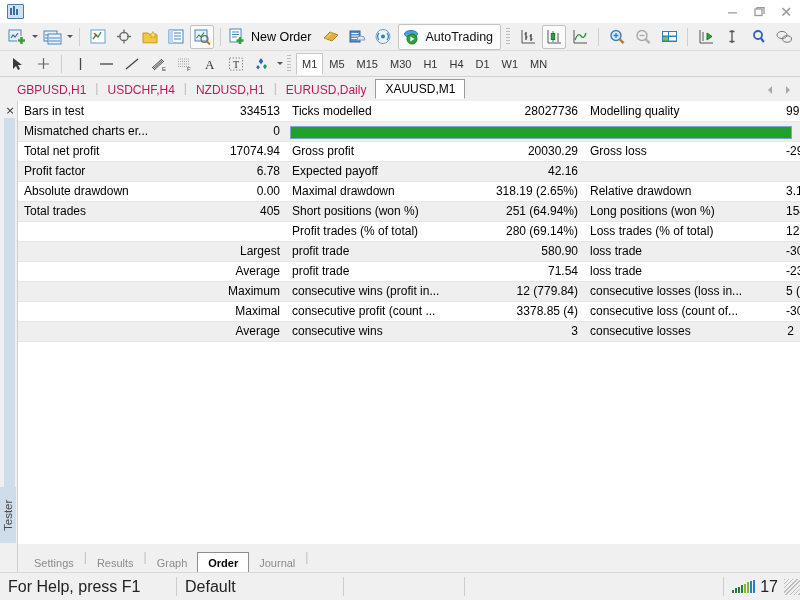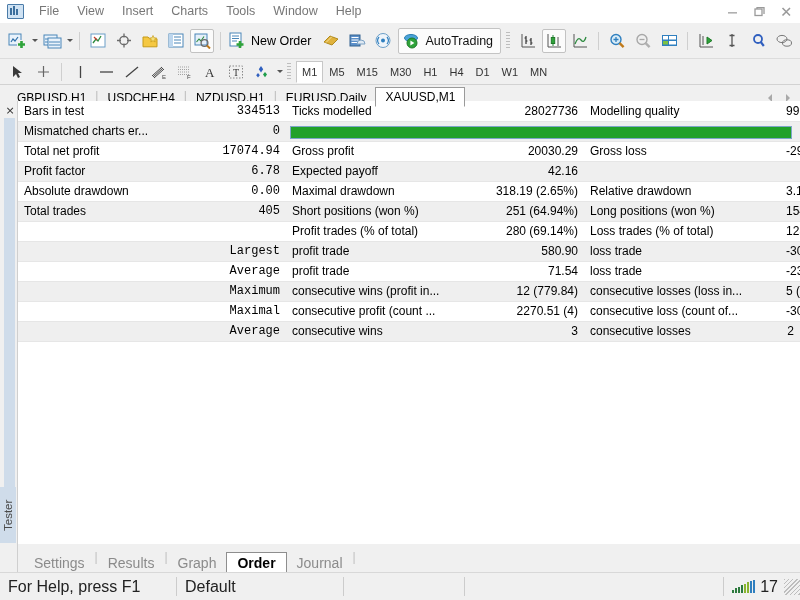--- a/index.html
+++ b/index.html
@@ -23,21 +23,21 @@
   .app-icon .bar2{position:absolute;left:7px;top:3px;width:2px;height:9px;background:#3b6e9c;}
   .app-icon .bar3{position:absolute;left:10px;top:6px;width:2px;height:6px;background:#3b6e9c;}
   .menubar{display:flex;align-items:center;height:22px;}
   .menu-item{padding:2px 9px;color:#777;font-size:12.5px;line-height:16px;cursor:default;}
   .winbtns{position:absolute;right:0;top:0;height:22px;display:flex;align-items:center;}
   .winbtn{width:27px;height:20px;display:flex;align-items:center;justify-content:center;
           color:#b8b8b8;font-size:11px;}
   .winbtn svg{display:block;}
 
   
-  .toolbar{height:36px;background:#f0f0f0;display:flex;align-items:center;
+  .toolbar{height:28px;background:#f0f0f0;display:flex;align-items:center;
            border-bottom:1px solid #dcdcdc;padding-left:4px;box-sizing:border-box;}
   .tb-btn{height:24px;min-width:24px;display:flex;align-items:center;justify-content:center;
           margin:0 1px;border:1px solid transparent;border-radius:2px;box-sizing:border-box;}
   .tb-btn.framed{border:1px solid #c2c2c2;background:#fbfbfb;}
   .tb-caret{width:9px;height:24px;display:flex;align-items:center;justify-content:center;}
   .tb-caret::after{content:"";border-left:3px solid transparent;border-right:3px solid transparent;
                    border-top:3.5px solid #555;}
   .tb-sep{width:1px;height:18px;background:#cfcfcf;margin:0 5px;}
   .tb-grip{width:4px;height:18px;margin:0 5px 0 3px;
       background-image:repeating-linear-gradient(to bottom,#bdbdbd 0 1px,transparent 1px 3px);}
@@ -48,21 +48,21 @@
   
   .toolbar2{height:26px;background:#f0f0f0;display:flex;align-items:center;
             border-bottom:1px solid #d2d2d2;padding-left:4px;box-sizing:border-box;}
   .tf{min-width:26px;height:22px;display:flex;align-items:center;justify-content:center;
       font-size:11px;color:#333;padding:0 5px;border:1px solid transparent;box-sizing:border-box;}
   .tf.active{background:#ffffff;border:1px solid #c7c7c7;border-bottom-color:#ffffff;}
 
   
   .charttabs{height:22px;background:#f0f0f0;display:flex;align-items:flex-end;
              position:relative;padding-left:8px;box-sizing:border-box;}
-  .ctab{height:19px;display:flex;align-items:center;padding:0 9px;font-size:12px;color:#000000;}
+  .ctab{height:19px;display:flex;align-items:center;padding:0 9px;font-size:12px;color:#be185d;}
   .ctab.active{background:#ffffff;color:#000;border:1px solid #9a9a9a;border-bottom:1px solid #ffffff;
                height:20px;box-sizing:border-box;position:relative;z-index:3;}
   .ctab-div{color:#bbb;font-size:12px;align-self:center;}
   .ctabs-nav{position:absolute;right:4px;bottom:1px;display:flex;gap:2px;}
   .navbtn{width:16px;height:17px;display:flex;align-items:center;justify-content:center;}
   .navbtn .arr{width:0;height:0;border-top:4px solid transparent;border-bottom:4px solid transparent;}
   .navbtn.left .arr{border-right:4px solid #a9a9a9;}
   .navbtn.right .arr{border-left:4px solid #a9a9a9;}
 
   
@@ -78,35 +78,35 @@
   .tester-body{position:absolute;left:17px;right:0;top:0;bottom:29px;background:#ffffff;
                border-left:1px solid #cfcfcf;overflow:hidden;}
 
   
   table.report{width:100%;border-collapse:collapse;table-layout:fixed;}
   table.report td{height:20px;font-size:12px;padding:0 6px;white-space:nowrap;overflow:hidden;
                   border-bottom:1px solid #e6e6e6;box-sizing:border-box;}
   tr.alt td{background:#efefef;}
   tr.norm td{background:#ffffff;}
   .c-lab{width:190px;}
-  .c-val{width:78px;text-align:right;font-family:Liberation Mono, monospace;}
+  .c-val{width:78px;text-align:right;}
   .c-lab2{width:190px;}
   .c-val2{width:108px;text-align:right;}
   .c-lab3{width:196px;}
   .c-val3{text-align:right;padding-right:8px;}
   td.r{text-align:right;}
   .progwrap{position:relative;height:13px;margin:2px 0 0 0;border:1px solid #7ea6c8;
             background:#ffffff;box-sizing:border-box;}
   .progfill{height:100%;background:#22a12a;}
 
   
   .btabs{position:absolute;left:17px;right:0;bottom:0;height:29px;background:#f0f0f0;
          display:flex;align-items:flex-end;padding-left:6px;box-sizing:border-box;
          border-left:1px solid #cfcfcf;}
-  .btab{height:20px;display:flex;align-items:center;padding:0 10px;font-size:14px;color:#8b8b8b;}
+  .btab{height:20px;display:flex;align-items:center;padding:0 10px;font-size:11px;color:#8b8b8b;}
   .btab.active{background:#ffffff;color:#000;border:1px solid #8e8e8e;border-bottom:1px solid #fff;
                height:21px;box-sizing:border-box;font-weight:bold;}
   .btab-div{color:#c0c0c0;align-self:center;padding-bottom:3px;}
 
   
   .statusbar{position:absolute;left:0;right:0;bottom:0;height:27px;background:#f0f0f0;
              border-top:1px solid #d8d8d8;display:flex;align-items:center;font-size:16px;color:#222;}
   .sb-cell{height:27px;display:flex;align-items:center;padding:0 8px;box-sizing:border-box;}
   .sb-sep{width:1px;height:19px;background:#cccccc;}
   .sb-spring{flex:1;}
@@ -119,29 +119,20 @@
 <body>
 
 <div class="app">
 
   <div class="titlebar">
     <div class="app-icon">
       <div class="frame"></div>
         <div class="bar1"></div>
         <div class="bar2"></div>
         <div class="bar3"></div>
-    </div>
-    <div class="menubar">
-      <div class="menu-item">File</div>
-      <div class="menu-item">View</div>
-      <div class="menu-item">Insert</div>
-      <div class="menu-item">Charts</div>
-      <div class="menu-item">Tools</div>
-      <div class="menu-item">Window</div>
-      <div class="menu-item">Help</div>
     </div>
     <div class="winbtns">
       <div class="winbtn">
         <svg width="11" height="11">
             <rect x="1" y="6" width="9" height="1.6" fill="#b0b0b0"></rect>
           </svg>
       </div>
       <div class="winbtn">
         <svg width="11" height="11">
             <rect x="1" y="3" width="7" height="6.5" fill="none" stroke="#9a9a9a" stroke-width="1.3"></rect>
@@ -497,21 +488,21 @@
             <td class="c-val r">Maximum</td>
             <td class="c-lab2">consecutive wins (profit in...</td>
             <td class="c-val2">12 (779.84)</td>
             <td class="c-lab3">consecutive losses (loss in...</td>
             <td class="c-val3">5 (-254.94)</td>
           </tr>
           <tr class="norm">
             <td class="c-lab"></td>
             <td class="c-val r">Maximal</td>
             <td class="c-lab2">consecutive profit (count ...</td>
-            <td class="c-val2">2270.51 (4)</td>
+            <td class="c-val2">3378.85 (4)</td>
             <td class="c-lab3">consecutive loss (count of...</td>
             <td class="c-val3">-300.00 (1)</td>
           </tr>
           <tr class="alt">
             <td class="c-lab"></td>
             <td class="c-val r">Average</td>
             <td class="c-lab2">consecutive wins</td>
             <td class="c-val2">3</td>
             <td class="c-lab3">consecutive losses</td>
             <td class="c-val3">2</td>

